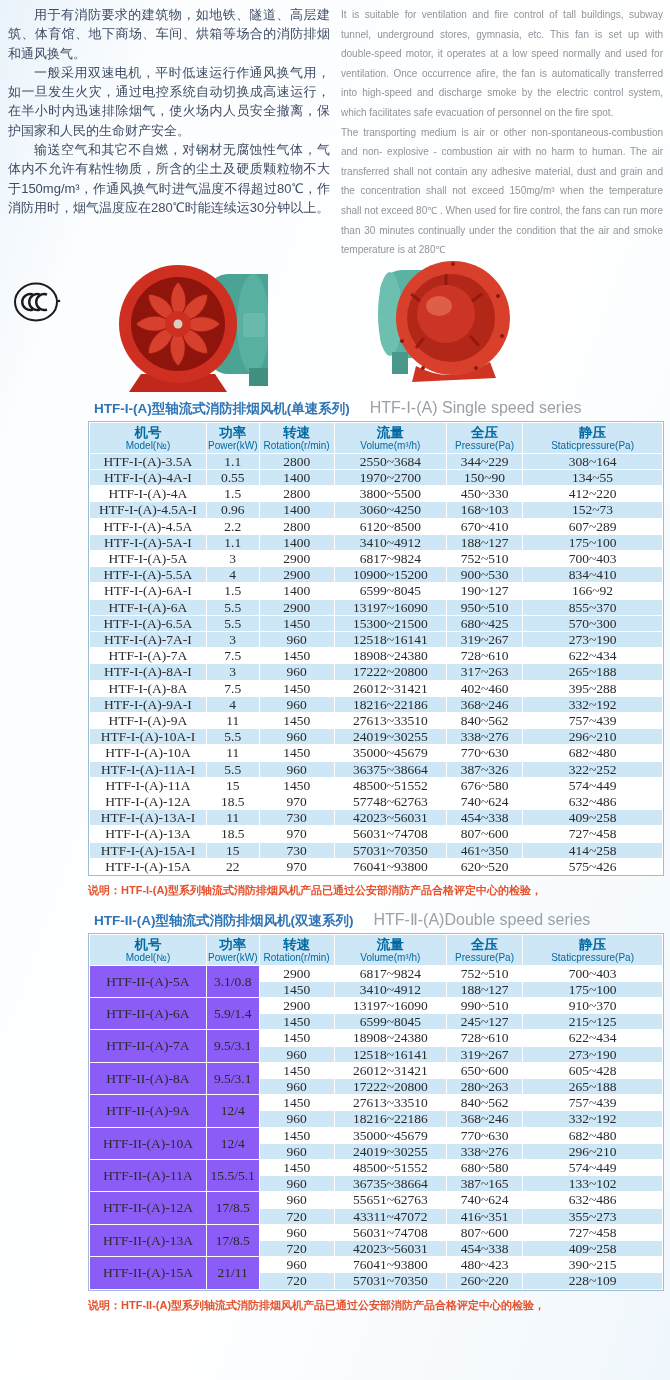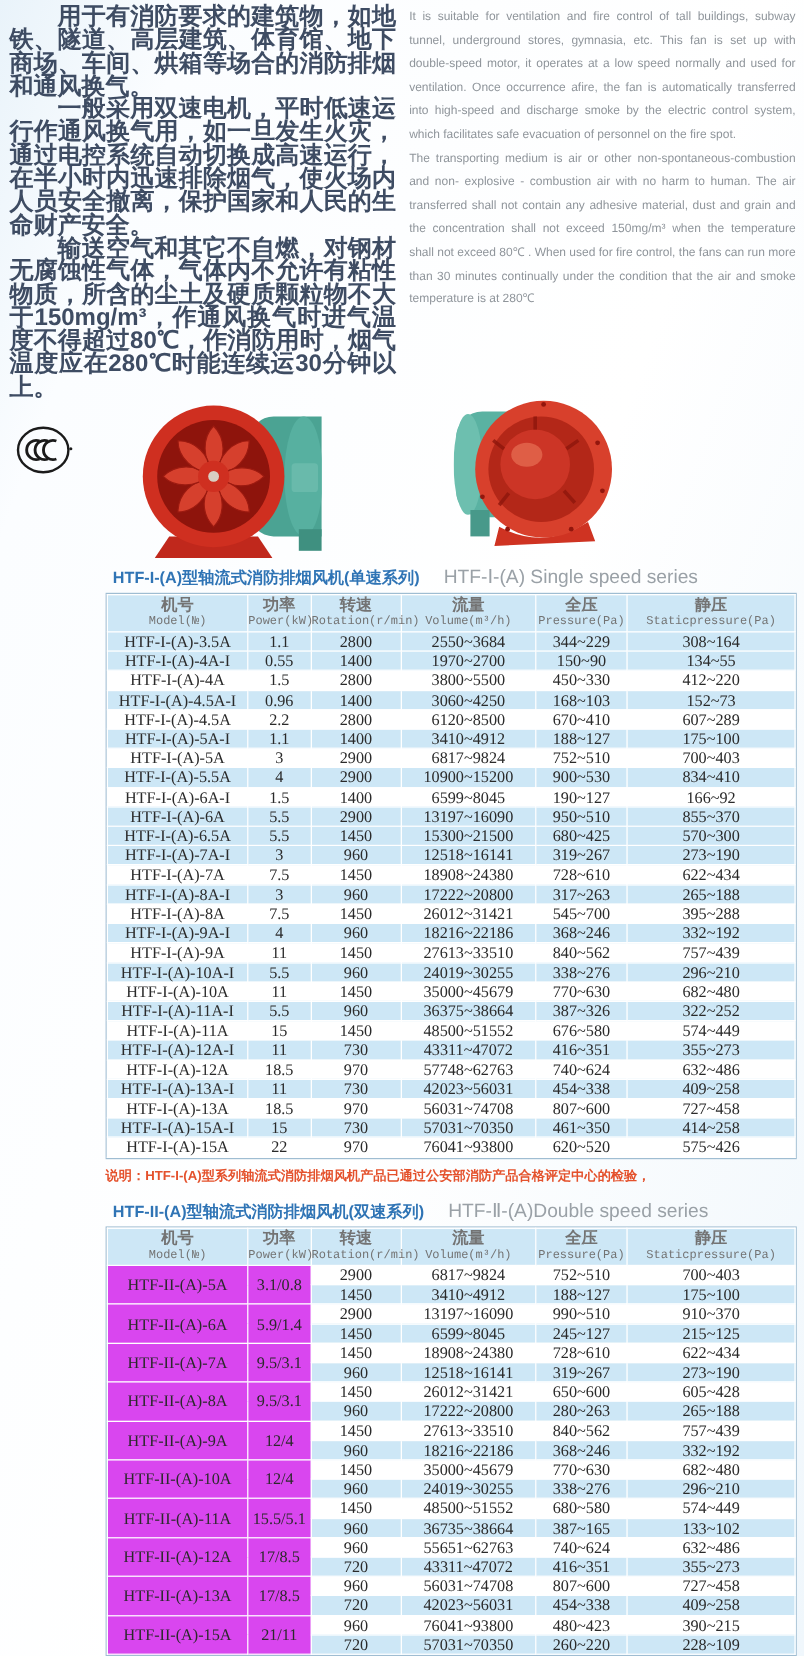--- a/index.html
+++ b/index.html
@@ -3,46 +3,46 @@
 <meta charset="utf-8">
 <style>
   html,body { margin:0; padding:0; background:#ffffff; }
   .page {
     width:670px; height:1380px; position:relative; overflow:hidden;
     background: linear-gradient(110deg,#e9f3fa 0%,#fbfdff 14%,#ffffff 55%,#f0f7fc 100%);
     font-family:"Liberation Sans", sans-serif;
   }
   
   .intro { display:flex; padding:5px 4px 0 8px; gap:11px; }
-  .intro-zh { width:322px; font-size:20px; line-height:19.3px; color:#3e4c63;
-              font-weight:bold; text-align:justify; }
+  .intro-zh { width:322px; font-size:13px; line-height:19.3px; color:#3e4c63;
+              font-weight:normal; text-align:justify; }
   .intro-zh p { margin:0; text-indent:2em; }
   .intro-en { width:322px; font-size:10px; line-height:19.6px; color:#8f959b;
               text-align:justify; }
   .intro-en p { margin:0; }
   
   .media-row { position:relative; height:132px; }
   .ccc { position:absolute; left:12px; top:20px; }
   .fan1 { position:absolute; left:103px; top:-2px; }
   .fan2 { position:absolute; left:378px; top:-4px; }
   
   .tsec { margin:6px 0 0 64px; width:576px;padding-left:24px; }
   .t-titles { display:flex; align-items:baseline; margin:0 0 3px 6px; }
   .t-zh { color:#2f74b5; font-weight:bold; font-size:13.5px; }
   .t-en { color:#9aa1a7; font-size:16px; margin-left:20px; }
   .tbl-wrap { border:1px solid #9fbdd2; background:#ffffff; }
   table { border-collapse:collapse; width:100%; table-layout:fixed; }
   th, td { border:1px solid #ffffff; text-align:center; vertical-align:middle; padding:0; }
-  th { background:#cde7f6; color:#737373; padding:2px 0 1px 0;font-family:Liberation Mono, monospace; }
+  th { background:#cde7f6; color:#0369a1; padding:2px 0 1px 0; }
   .h-zh { font-size:13.5px; font-weight:bold; line-height:15px; }
   .h-en { font-size:10px; font-weight:normal; line-height:12px; }
   td { font-family:"Liberation Serif", serif; font-size:13.5px; color:#2a2a2a;
        height:15.2px; line-height:15.2px; }
   tr.shaded td { background:#cde7f6; }
-  td.mcell { background:#d946ef; }
+  td.mcell { background:#8b5cf6; }
   td.sp-b { background:#cde7f6; }
   td.sp-w { background:#ffffff; }
   
   col.c-model { width:20.4%; } col.c-power { width:9.2%; } col.c-rot { width:13.1%; }
   col.c-vol { width:19.6%; } col.c-pres { width:13.3%; } col.c-stat { width:24.4%; }
   
   .note { margin:6px 0 0 88px; color:#e4512c; font-weight:bold; font-size:11px;
           line-height:17.5px; }
   .note .l1 { white-space:nowrap; }
   .note .l2 { margin-left:33px; }
@@ -302,21 +302,21 @@
               <td>960</td>
               <td>17222~20800</td>
               <td>317~263</td>
               <td>265~188</td>
             </tr>
             <tr>
               <td class="model">HTF-I-(A)-8A</td>
               <td>7.5</td>
               <td>1450</td>
               <td>26012~31421</td>
-              <td>545~700</td>
+              <td>402~460</td>
               <td>395~288</td>
             </tr>
             <tr class="shaded">
               <td class="model">HTF-I-(A)-9A-I</td>
               <td>4</td>
               <td>960</td>
               <td>18216~22186</td>
               <td>368~246</td>
               <td>332~192</td>
             </tr>
@@ -352,28 +352,20 @@
               <td>387~326</td>
               <td>322~252</td>
             </tr>
             <tr>
               <td class="model">HTF-I-(A)-11A</td>
               <td>15</td>
               <td>1450</td>
               <td>48500~51552</td>
               <td>676~580</td>
               <td>574~449</td>
-            </tr>
-            <tr class="shaded">
-              <td class="model">HTF-I-(A)-12A-I</td>
-              <td>11</td>
-              <td>730</td>
-              <td>43311~47072</td>
-              <td>416~351</td>
-              <td>355~273</td>
             </tr>
             <tr>
               <td class="model">HTF-I-(A)-12A</td>
               <td>18.5</td>
               <td>970</td>
               <td>57748~62763</td>
               <td>740~624</td>
               <td>632~486</td>
             </tr>
             <tr class="shaded">

